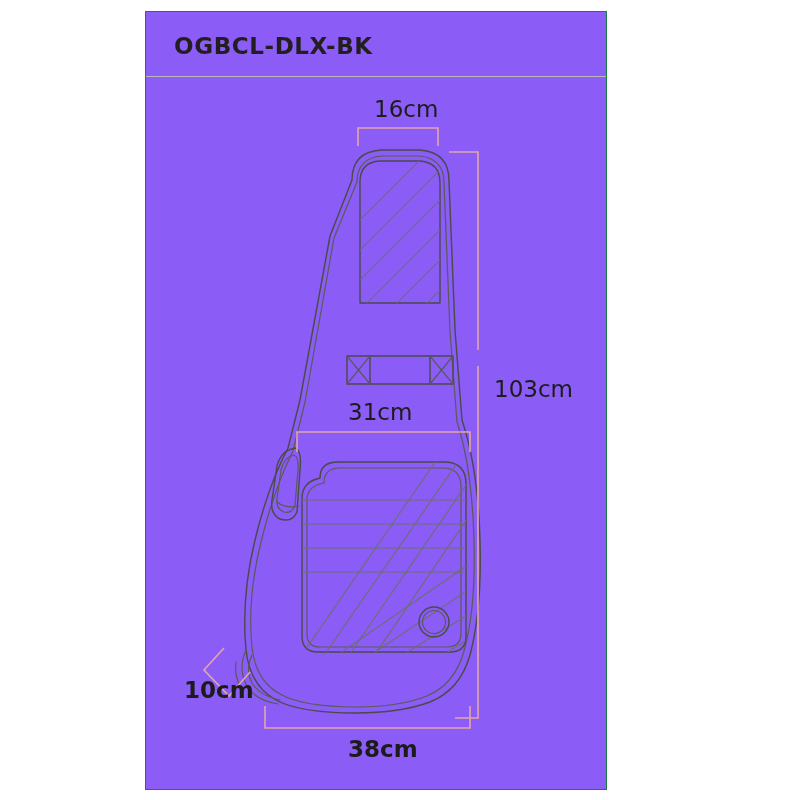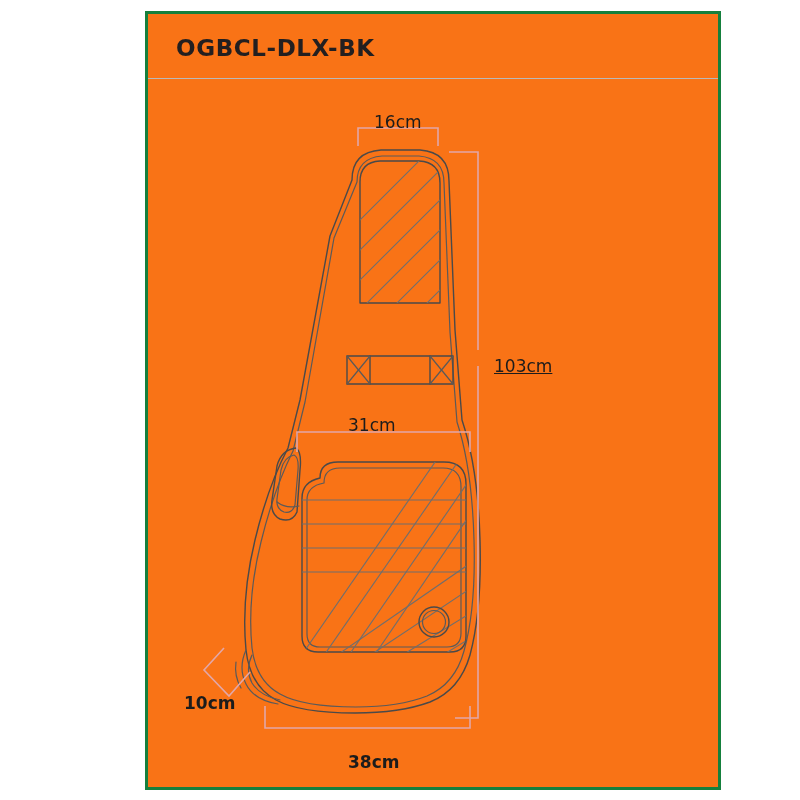--- a/index.html
+++ b/index.html
@@ -18,25 +18,25 @@
     position: absolute;
     left: 0; top: 0;
     width: 800px;
     height: 800px;
     background: #ffffff;
   }
   #frame {
     position: absolute;
     left: 145px;
     top: 11px;
-    width: 576px;
+    width: 462px;
     height: 779px;
-    border: 3px solid #15803d;
+    border: 1px solid #15803d;
     box-sizing: border-box;
-    background: #f97316;
+    background: #8b5cf6;
   }
   #header-row {
     position: absolute;
     left: 0;
     top: 0;
     width: 100%;
     height: 65px;
     border-bottom: 1px solid #b9b9b9;
     box-sizing: border-box;
   }
@@ -53,25 +53,24 @@
   #drawing-svg {
     position: absolute;
     left: 0;
     top: 0;
     width: 800px;
     height: 800px;
     pointer-events: none;
   }
   .dim-label {
     position: absolute;
-    font-size: 17px;
+    font-size: 23px;
     color: #1c1c1c;
     white-space: nowrap;
     font-family: "DejaVu Sans", "Liberation Sans", sans-serif;
-    margin-top: 16px;
   }
 </style>
 </head>
 <body>
 
 <div id="stage">
 
   <div id="frame">
     <div id="header-row">
       <div id="title-text">OGBCL-DLX-BK</div>
@@ -229,21 +228,21 @@
     </g>
 
     <g>
       <path class="dim" d="M265,706 L265,728 L470,728 L470,706"></path>
     </g>
 
   </svg>
 
   <div class="dim-label" style="left:374px; top:96px;">16cm</div>
 
-  <div class="dim-label" style="left:494px; top:340px;text-decoration:underline;">103cm</div>
+  <div class="dim-label" style="left:494px; top:376px;">103cm</div>
 
   <div class="dim-label" style="left:348px; top:399px;">31cm</div>
 
   <div class="dim-label" style="left:184px; top:677px;font-weight:bold;">10cm</div>
 
   <div class="dim-label" style="left:348px; top:736px;font-weight:bold;">38cm</div>
 
 </div>
 
 </body></html>

